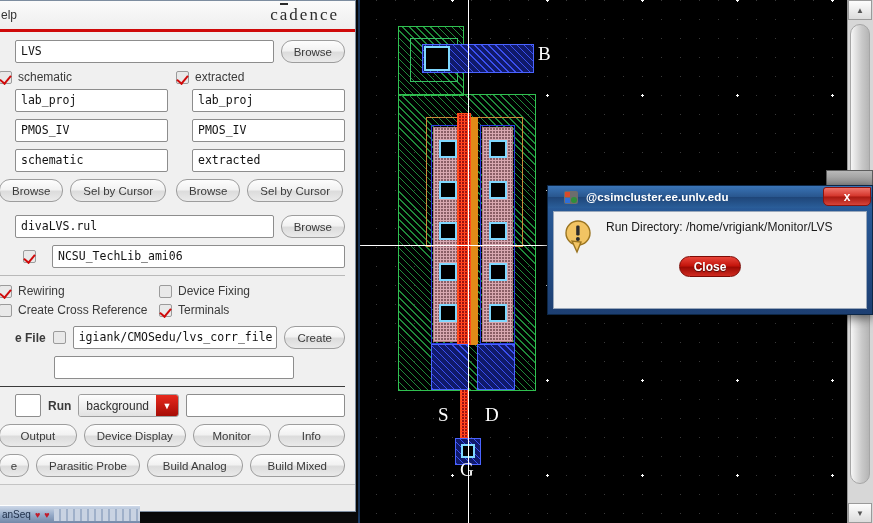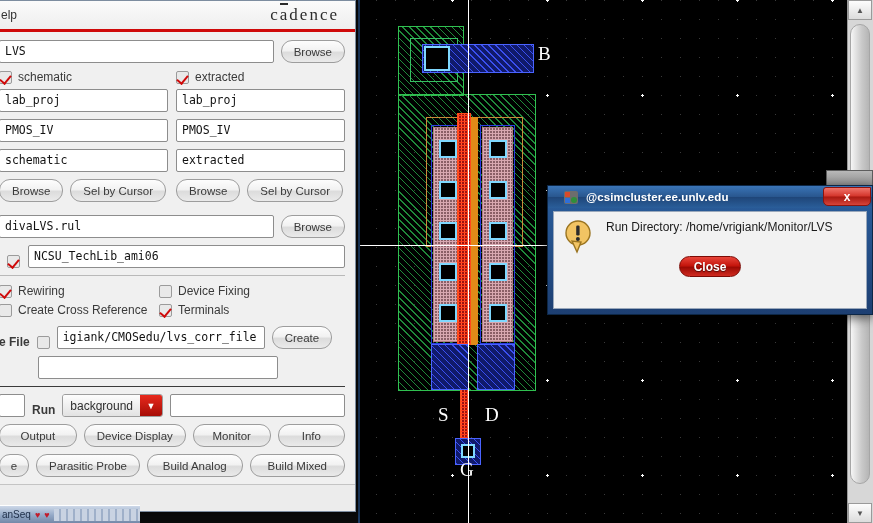--- a/index.html
+++ b/index.html
@@ -110,21 +110,21 @@
     font-family:"Liberation Serif",serif;font-size:17px;letter-spacing:2px;color:#2b2b2b;
     font-weight:400;padding-right:6px;
   }
   #cadence-logo .ov{position:relative;}
   #cadence-logo .ov:after{
     content:"";position:absolute;left:0;right:1px;top:-2px;height:1.5px;background:#2b2b2b;
   }
   #lvs-redbar{height:3px;background:#cf0a0a;}
   #lvs-body{padding:8px 10px 0 10px;box-sizing:border-box;}
 
-  .row{display:flex;align-items:flex-end;gap:7px;margin-bottom:7px;}
+  .row{display:flex;align-items:center;gap:7px;margin-bottom:7px;margin-left:16px;}
   .txt{
     flex:1;height:23px;background:#fff;border:1px solid #8d8d8d;box-sizing:border-box;
     font-family:"DejaVu Sans Mono",monospace;font-size:11.5px;color:#111;
     padding:0 5px;line-height:21px;overflow:hidden;white-space:nowrap;border-radius:2px;
   }
   .btn{
     height:23px;padding:0 12px;border-radius:11px;
     background:linear-gradient(to bottom,#fdfdfd 0%,#f2f2f2 45%,#dcdcdc 55%,#eaeaea 100%);
     border:1px solid #9d9d9d;box-sizing:border-box;color:#3a3a3a;font-size:11.5px;
     display:flex;align-items:center;justify-content:center;white-space:nowrap;cursor:pointer;
@@ -341,21 +341,21 @@
           <div class="btn">Sel by Cursor</div>
         </div>
       </div>
     </div>
 
     <div class="row">
       <div class="txt">divaLVS.rul</div>
       <div class="btn">Browse</div>
     </div>
 
-    <div class="row" style="gap:8px;">
+    <div class="row" style="gap:16px;">
       <div class="cbox on" style="margin-left:8px;"></div>
       <div class="txt">NCSU_TechLib_ami06</div>
     </div>
 
     <div class="hr"></div>
 
     <div style="display:flex;">
       <div style="width:160px;">
         <div class="cb-row">
           <div class="cbox on"></div>

